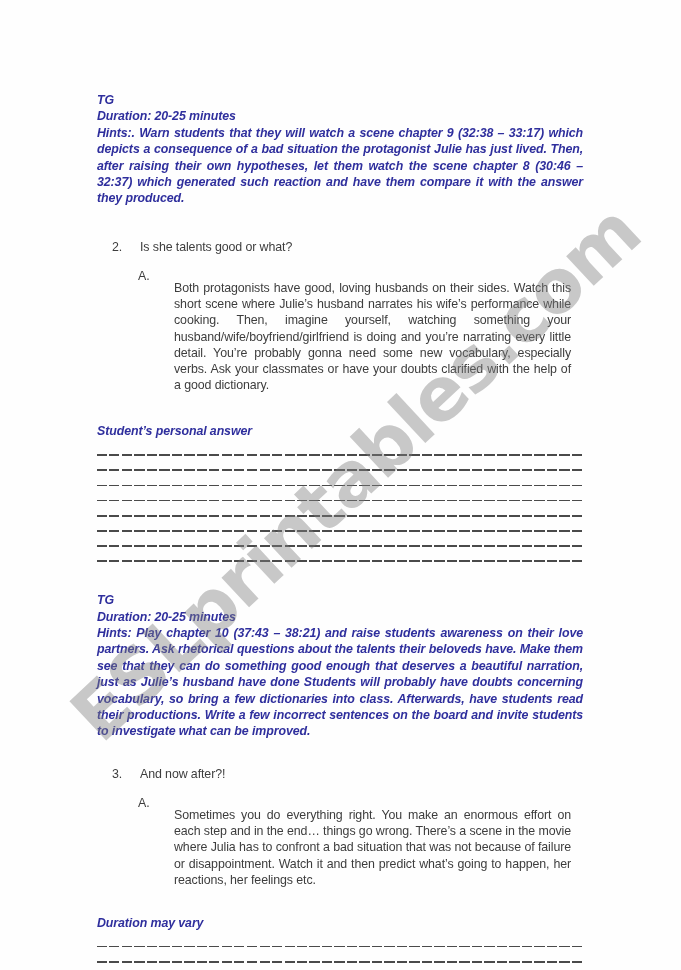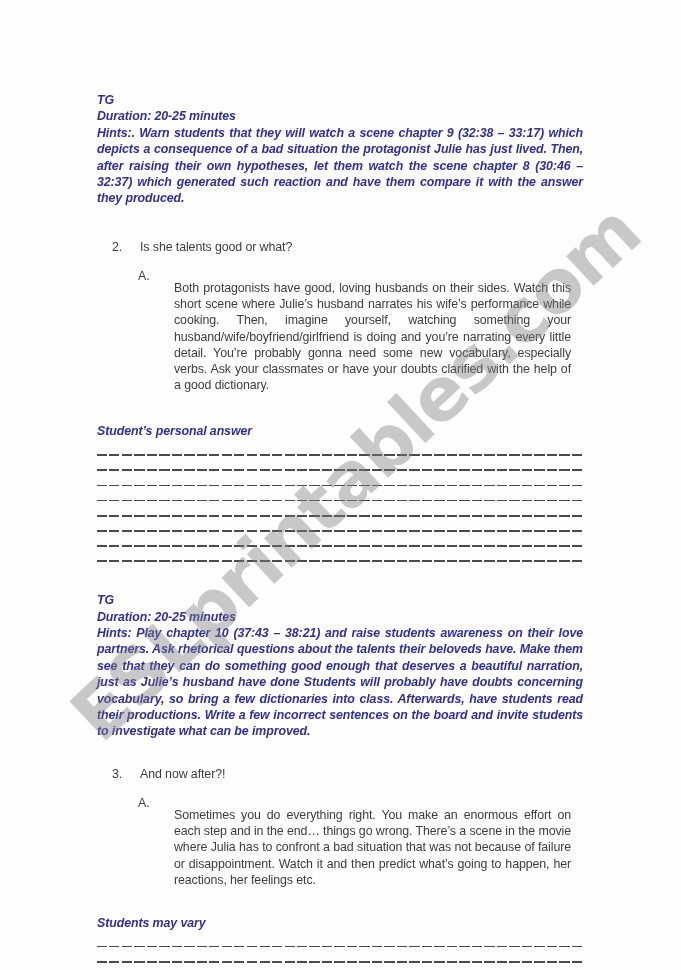--- a/index.html
+++ b/index.html
@@ -157,21 +157,21 @@
     <div class="question q3">
       <span class="q-num">3.</span>
       <span class="q-text">And now after?!</span>
     </div>
 
     <div class="answer">
       <span class="a-num">A.</span>
       <p class="a-text">Sometimes you do everything right. You make an enormous effort on each step and in the end… things go wrong. There’s a scene in the movie where Julia has to confront a bad situation that was not because of failure or disappointment. Watch it and then predict what’s going to happen, her reactions, her feelings etc.</p>
     </div>
 
-    <div class="blue-label vary">Students may vary</div>
+    <div class="blue-label vary">Duration may vary</div>
 
     <div class="lines">
         <div class="answer-line"></div>
         <div class="answer-line"></div>
         <div class="answer-line"></div>
         <div class="answer-line"></div>
         <div class="answer-line"></div>
       </div>
 
   </div>

